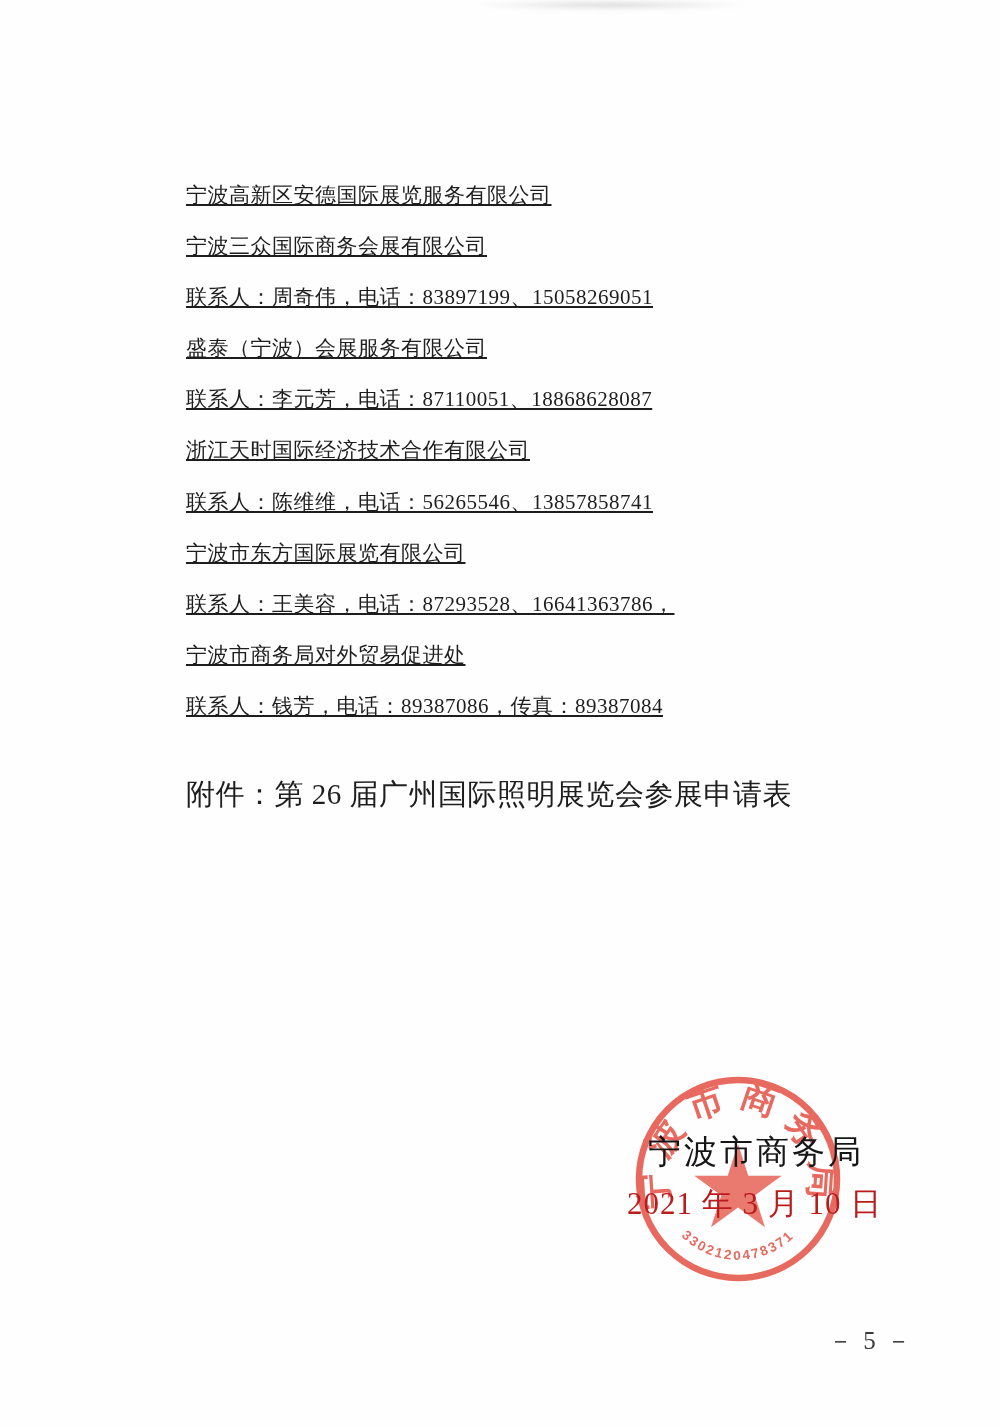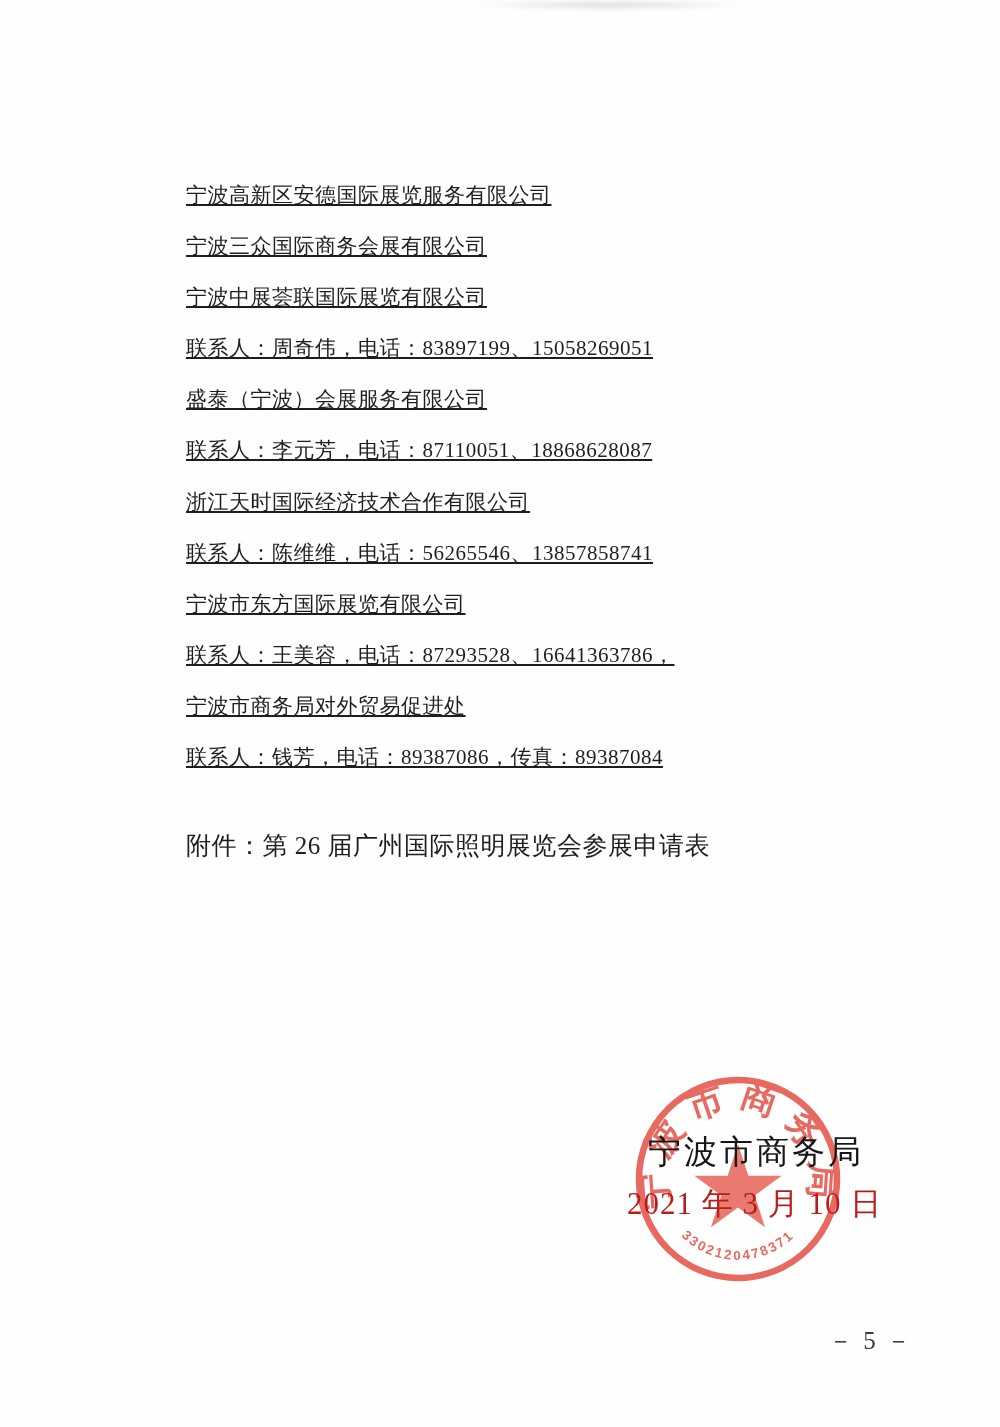--- a/index.html
+++ b/index.html
@@ -31,21 +31,21 @@
     line-height: 51.1px;
     font-size: 21px;
     letter-spacing: 0.5px;
     white-space: nowrap;
     text-decoration: underline;
   }
   .attachment-line {
     margin: 37px 0 0 0;
     height: 51px;
     line-height: 51px;
-    font-size: 25px;
+    font-size: 29px;
     letter-spacing: 0.5px;
     white-space: nowrap;
   }
   .seal-wrap {
     position: absolute;
     left: 631px;
     top: 1072px;
     width: 214px;
     height: 214px;
     z-index: 1;
@@ -96,21 +96,20 @@
 </head>
 <body>
 
 <div class="page">
 
   <div class="scan-smudge"></div>
 
   <div class="content">
     <p class="doc-line">宁波高新区安德国际展览服务有限公司</p>
     <p class="doc-line">宁波三众国际商务会展有限公司</p>
-    <p class="doc-line">宁波中展荟联国际展览有限公司</p>
     <p class="doc-line">联系人：周奇伟，电话：83897199、15058269051</p>
     <p class="doc-line">盛泰（宁波）会展服务有限公司</p>
     <p class="doc-line">联系人：李元芳，电话：87110051、18868628087</p>
     <p class="doc-line">浙江天时国际经济技术合作有限公司</p>
     <p class="doc-line">联系人：陈维维，电话：56265546、13857858741</p>
     <p class="doc-line">宁波市东方国际展览有限公司</p>
     <p class="doc-line">联系人：王美容，电话：87293528、16641363786，</p>
     <p class="doc-line">宁波市商务局对外贸易促进处</p>
     <p class="doc-line">联系人：钱芳，电话：89387086，传真：89387084</p>
     <p class="attachment-line">附件：第 26 届广州国际照明展览会参展申请表</p>

